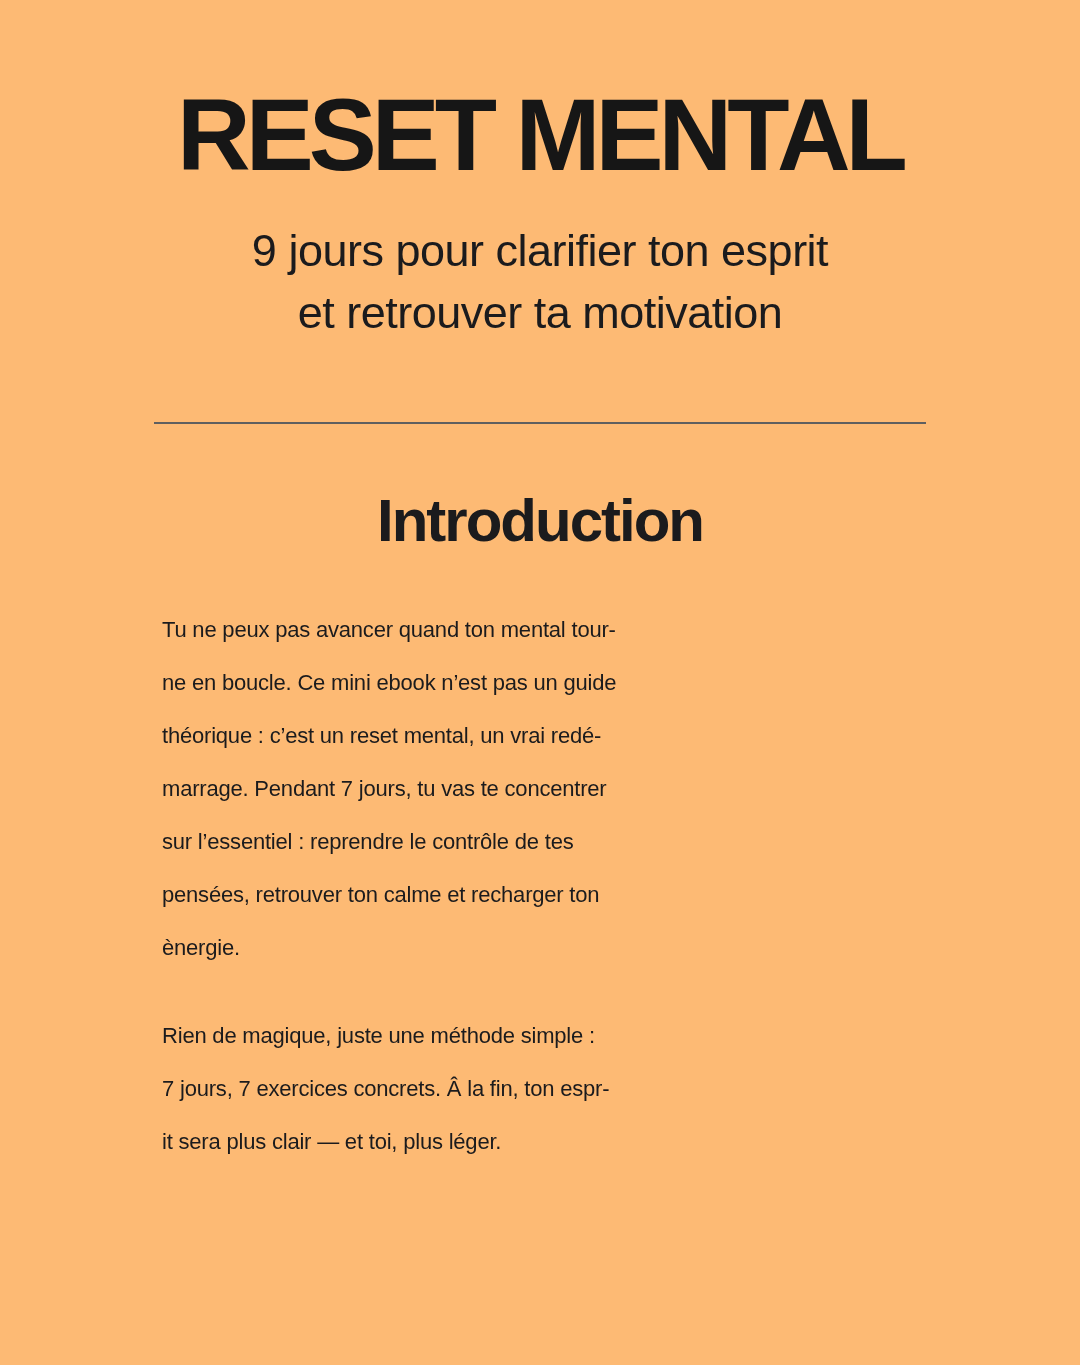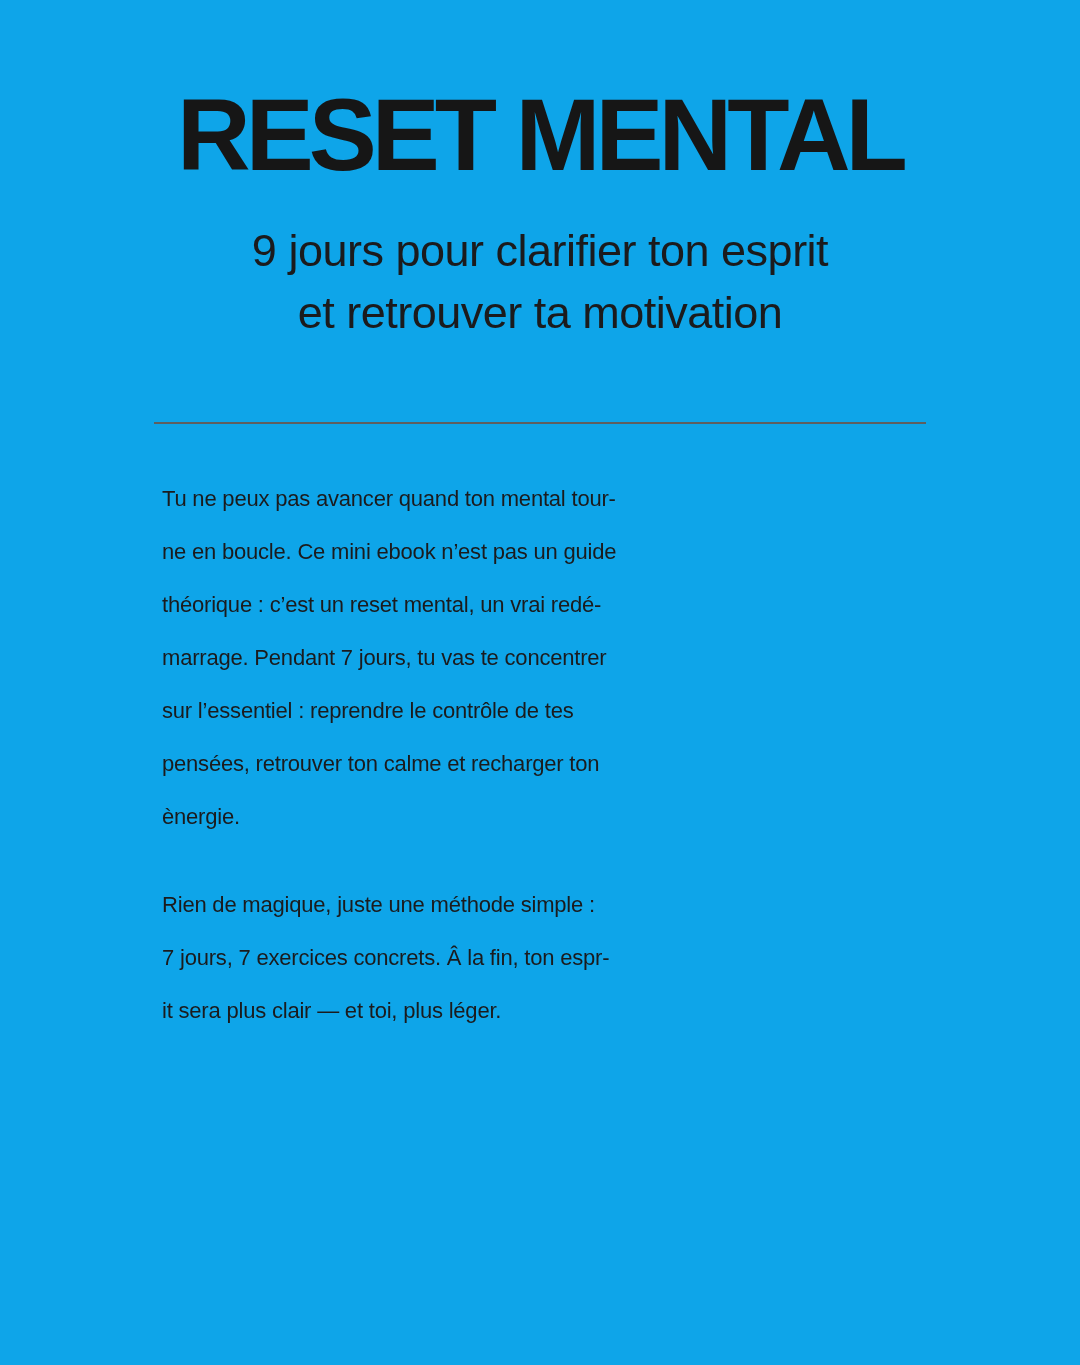--- a/index.html
+++ b/index.html
@@ -5,21 +5,21 @@
   * { margin: 0; padding: 0; box-sizing: border-box; }
   html, body {
     width: 1080px;
     background: #ffffff;
     font-family: "Liberation Sans", sans-serif;
   }
   .page {
     position: relative;
     width: 1080px;
     height: 1365px;
-    background: #0ea5e9;
+    background: #fdba74;
     overflow: hidden;
   }
   .content {
     width: 772px;
     margin: 0 auto;
     padding-top: 84px;
   }
   .title {
     font-size: 102px;
     font-weight: 700;
@@ -75,20 +75,21 @@
 <div class="page">
   <div class="content">
 
     <h1 class="title">RESET MENTAL</h1>
 
     <h2 class="subtitle">9 jours pour clarifier ton esprit
 et retrouver ta motivation</h2>
 
     <div class="divider"></div>
 
+    <h3 class="section-heading">Introduction</h3>
 
     <p class="body-paragraph">Tu ne peux pas avancer quand ton mental tour-
 ne en boucle. Ce mini ebook n’est pas un guide
 théorique : c’est un reset mental, un vrai redé-
 marrage. Pendant 7 jours, tu vas te concentrer
 sur l’essentiel : reprendre le contrôle de tes
 pensées, retrouver ton calme et recharger ton
 ènergie.</p>
 
     <p class="body-paragraph">Rien de magique, juste une méthode simple :

